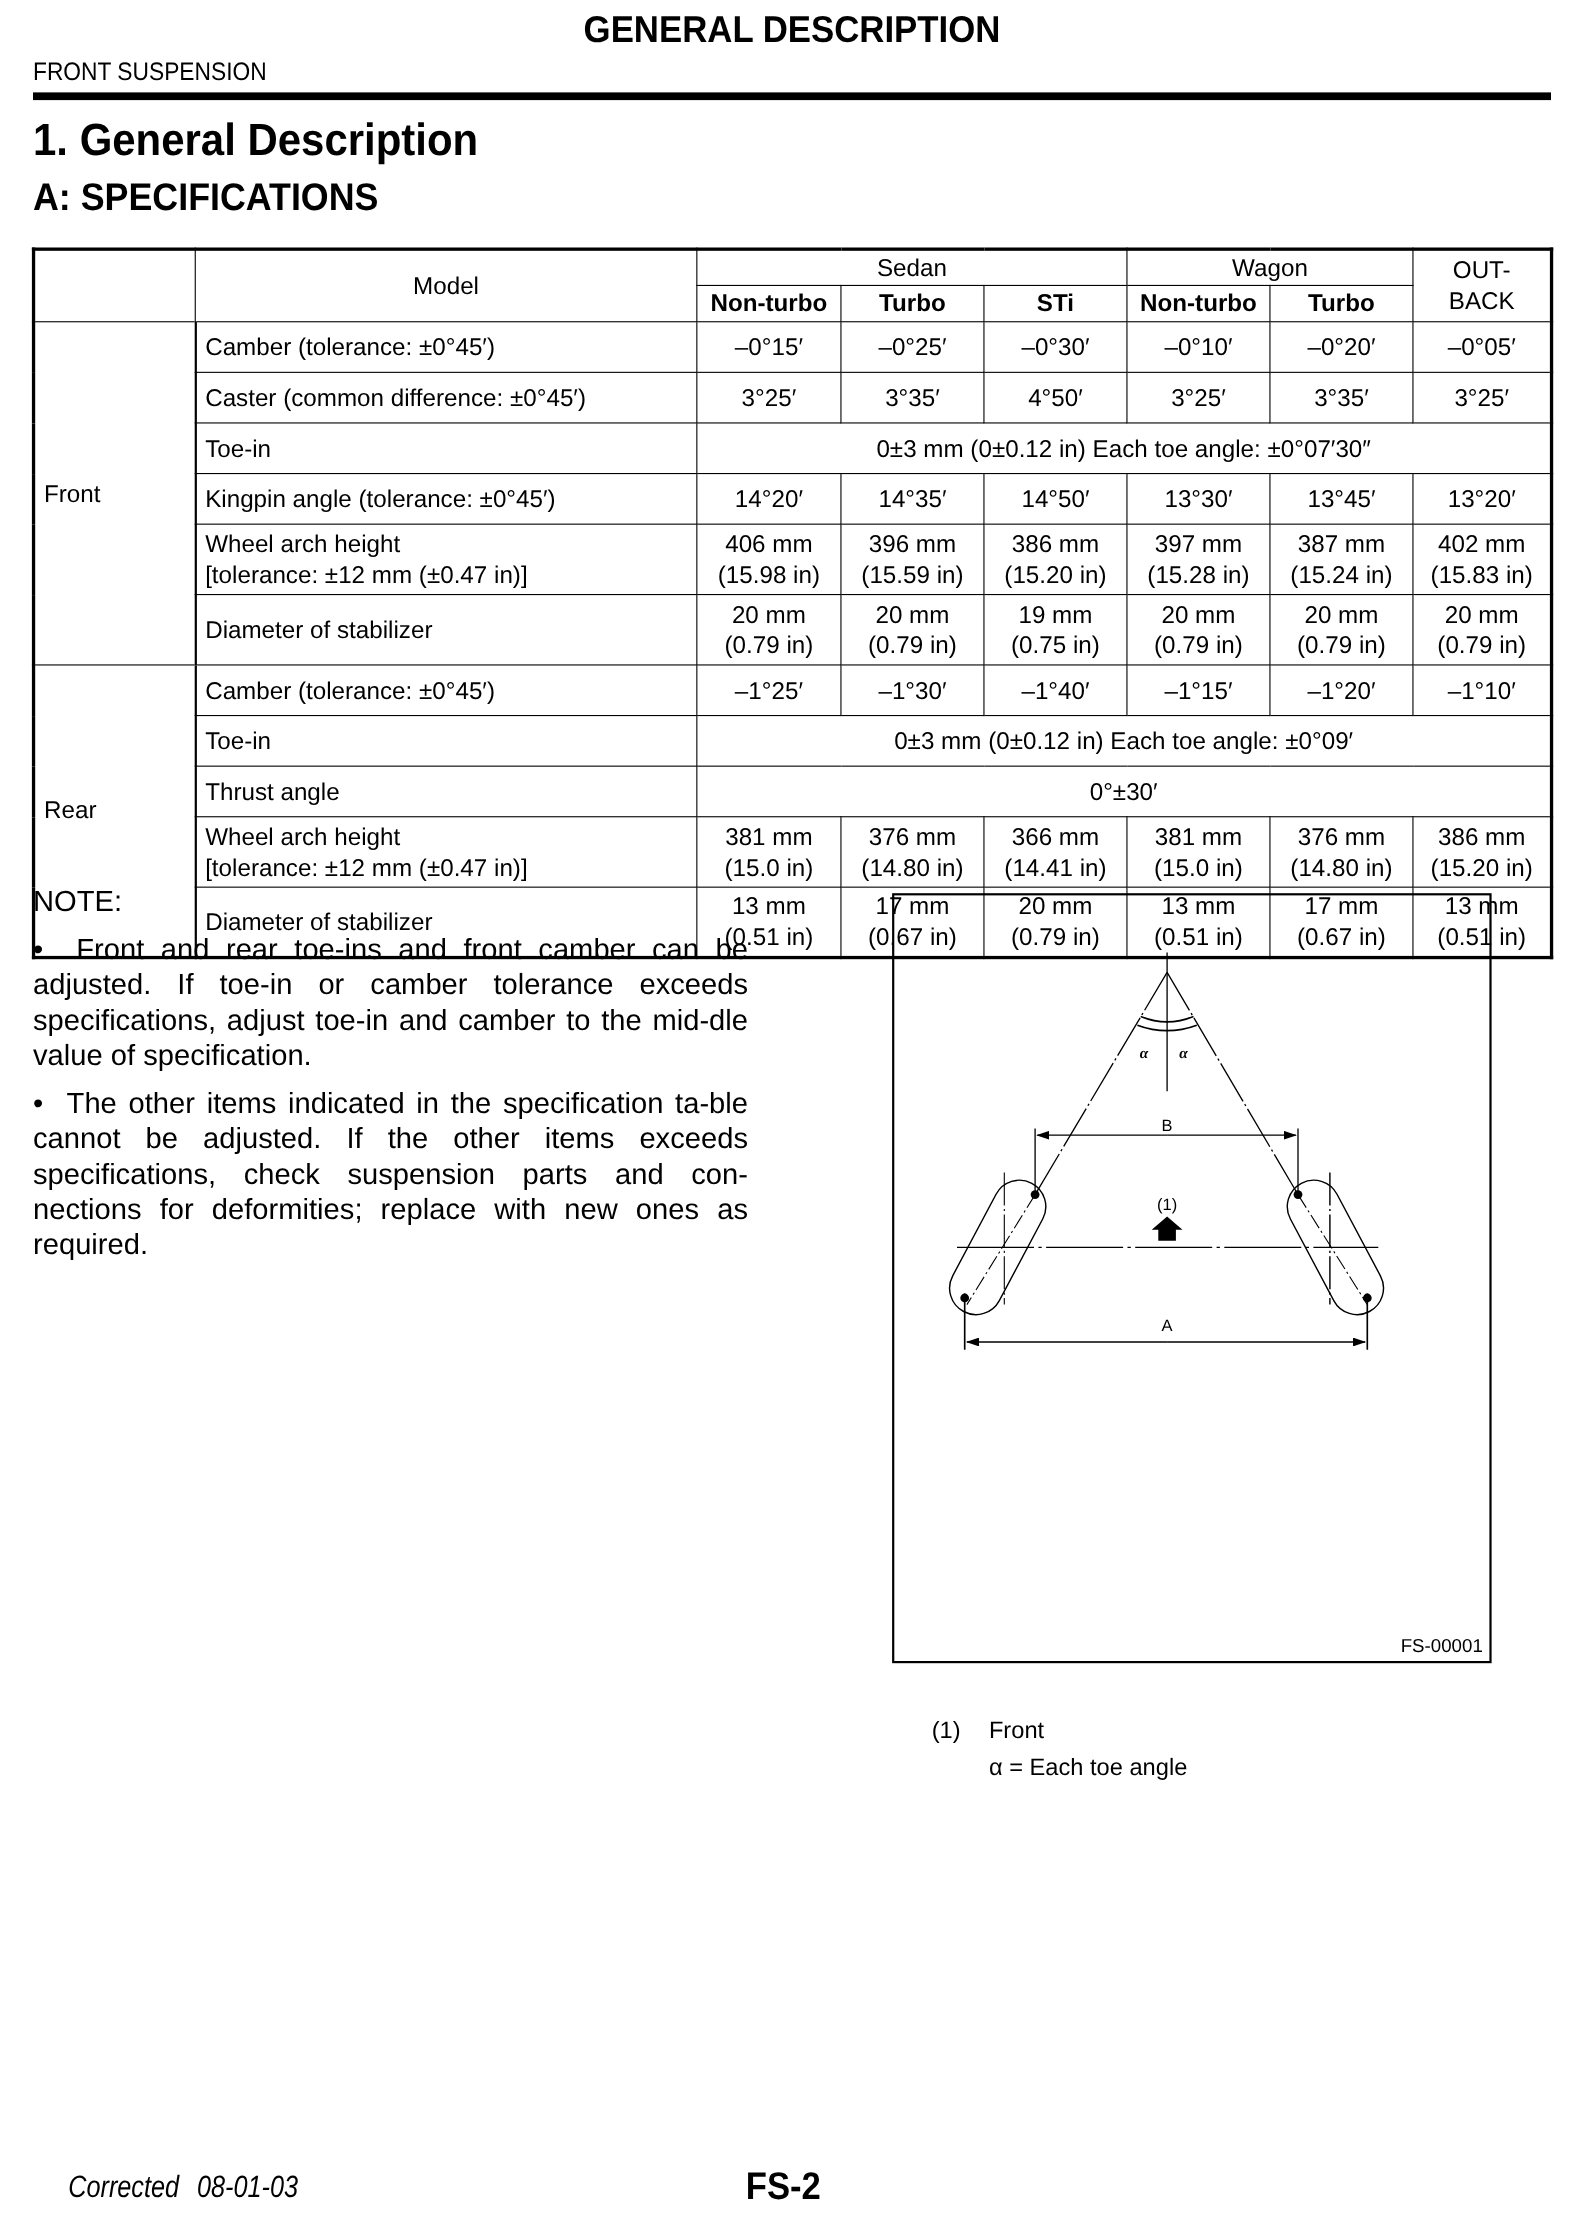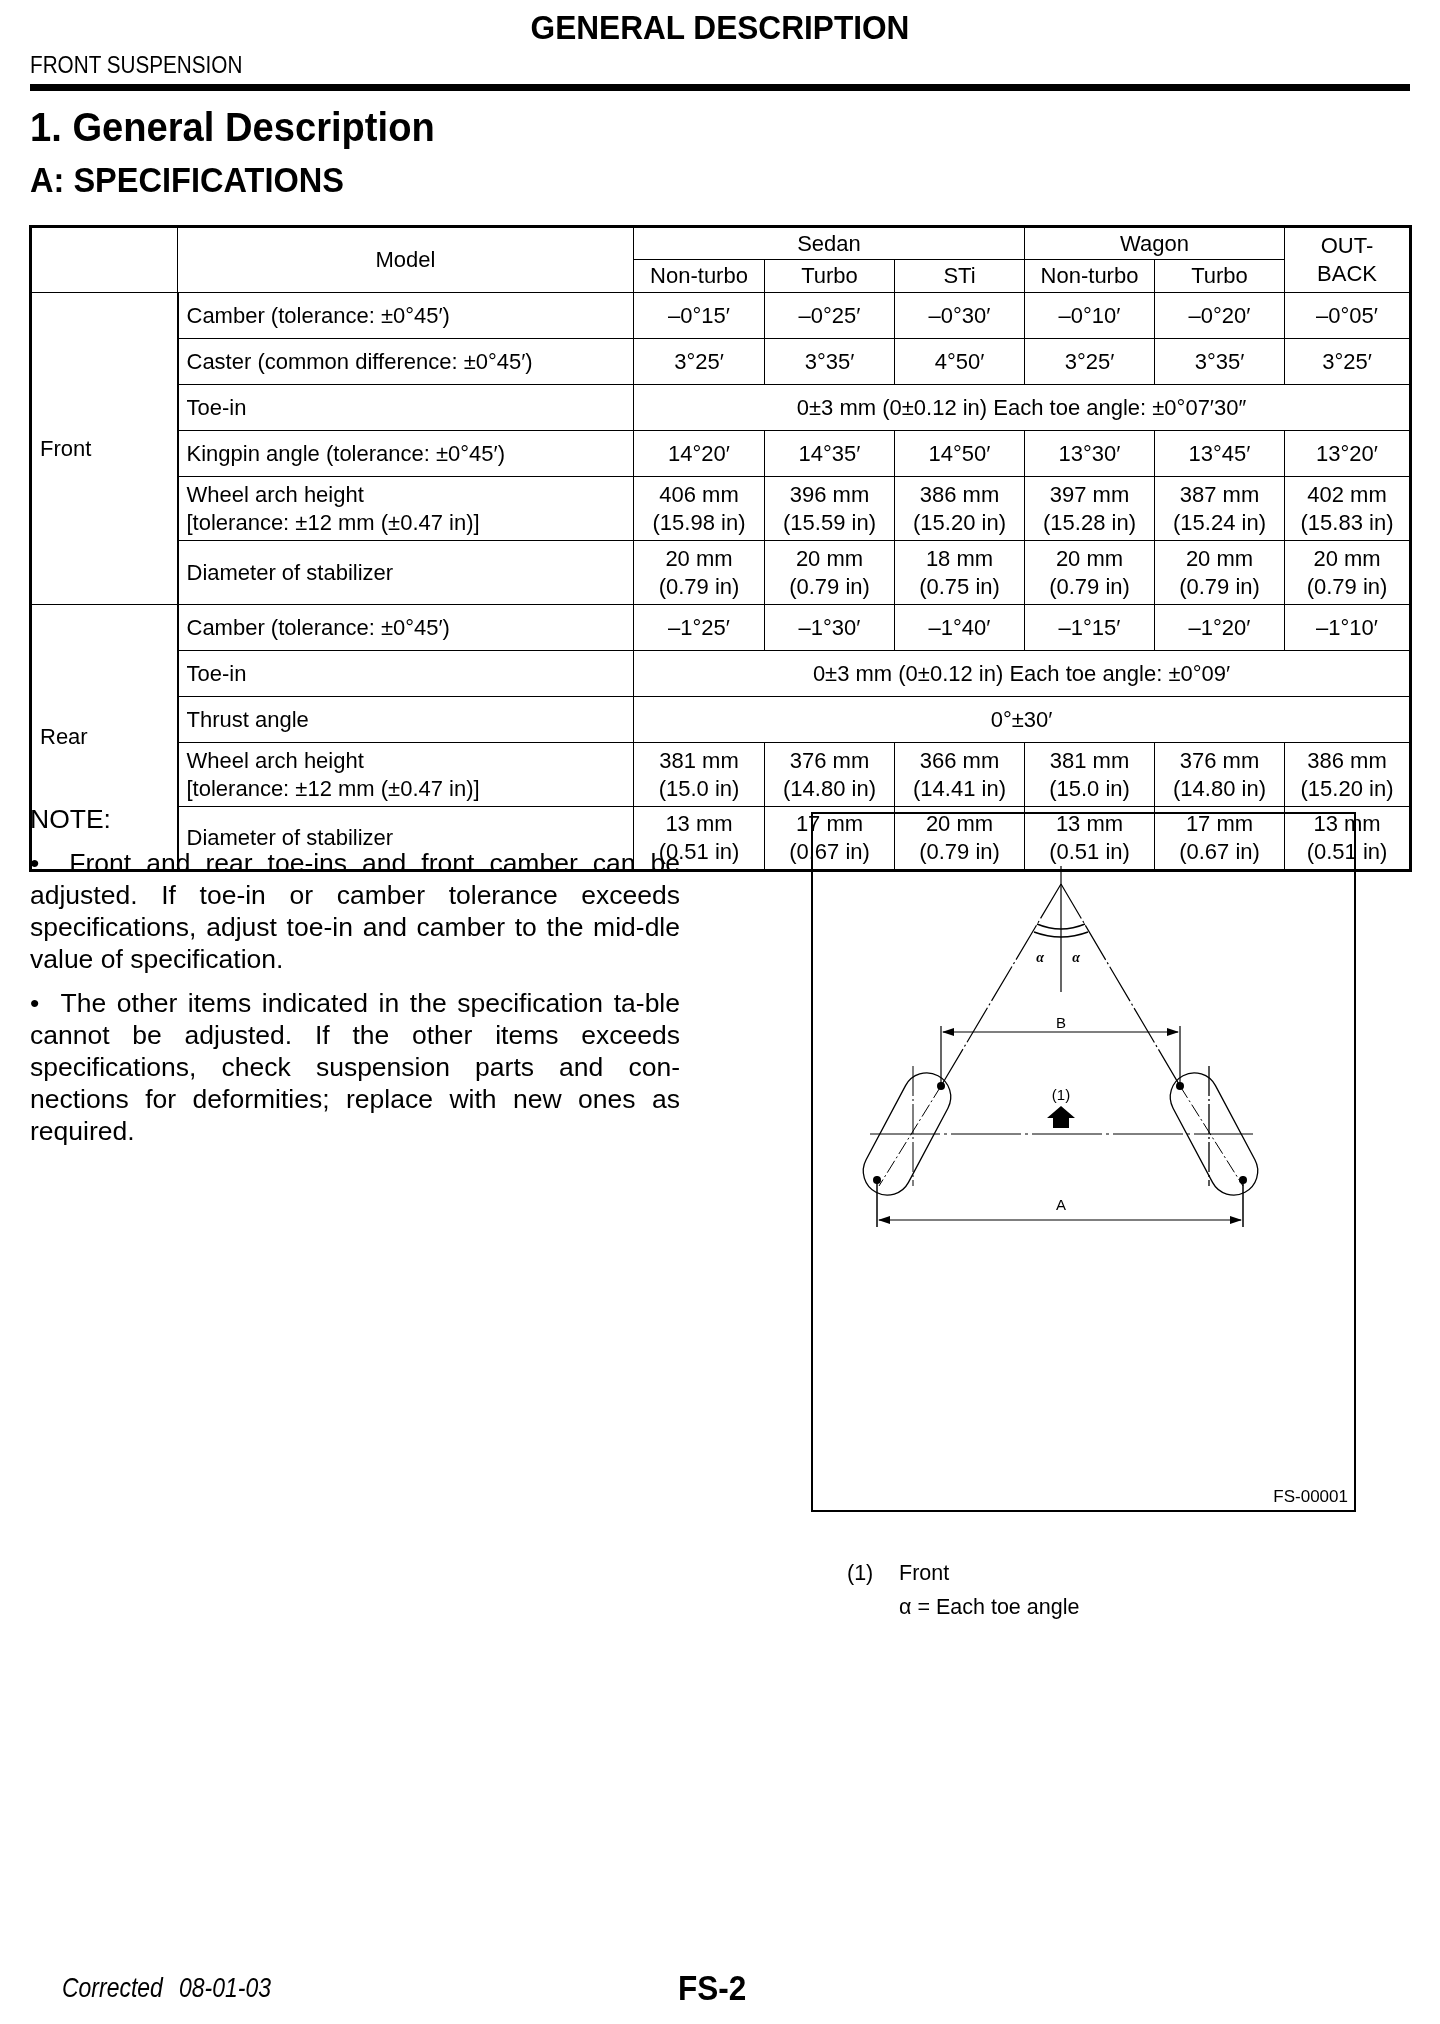--- a/index.html
+++ b/index.html
@@ -34,21 +34,21 @@
     border: 3px solid #000;
   }
   .spec-table td {
     border: 1.5px solid #000; line-height: 28px; padding: 0 8px;
     vertical-align: middle;
   }
   .spec-table td.c { text-align: center; padding: 0 2px; }
   .spec-table td.group { border-right: 2px solid #000; }
   .spec-table td .sub { display: block; }
   .r-h1 td { height: 33px; }
-  .r-h2 td { height: 33px; }
+  .r-h2 td { height: 33px; font-weight: bold; }
   .r1 td { height: 46px; }
   .r2 td { height: 64px; }
 
   
   .note {
     position: absolute; left: 30px; top: 803px; width: 650px;
     font-size: 26.5px; line-height: 32px; text-align: justify;
   }
   .note .note-title { display: block; }
   .note p { text-indent: 0; margin-top: 12px; }
@@ -183,21 +183,21 @@
         <td>Diameter of stabilizer</td>
         <td class="c">
           <span class="sub">20 mm</span>
           <span class="sub">(0.79 in)</span>
         </td>
         <td class="c">
           <span class="sub">20 mm</span>
           <span class="sub">(0.79 in)</span>
         </td>
         <td class="c">
-          <span class="sub">18 mm</span>
+          <span class="sub">19 mm</span>
           <span class="sub">(0.75 in)</span>
         </td>
         <td class="c">
           <span class="sub">20 mm</span>
           <span class="sub">(0.79 in)</span>
         </td>
         <td class="c">
           <span class="sub">20 mm</span>
           <span class="sub">(0.79 in)</span>
         </td>

